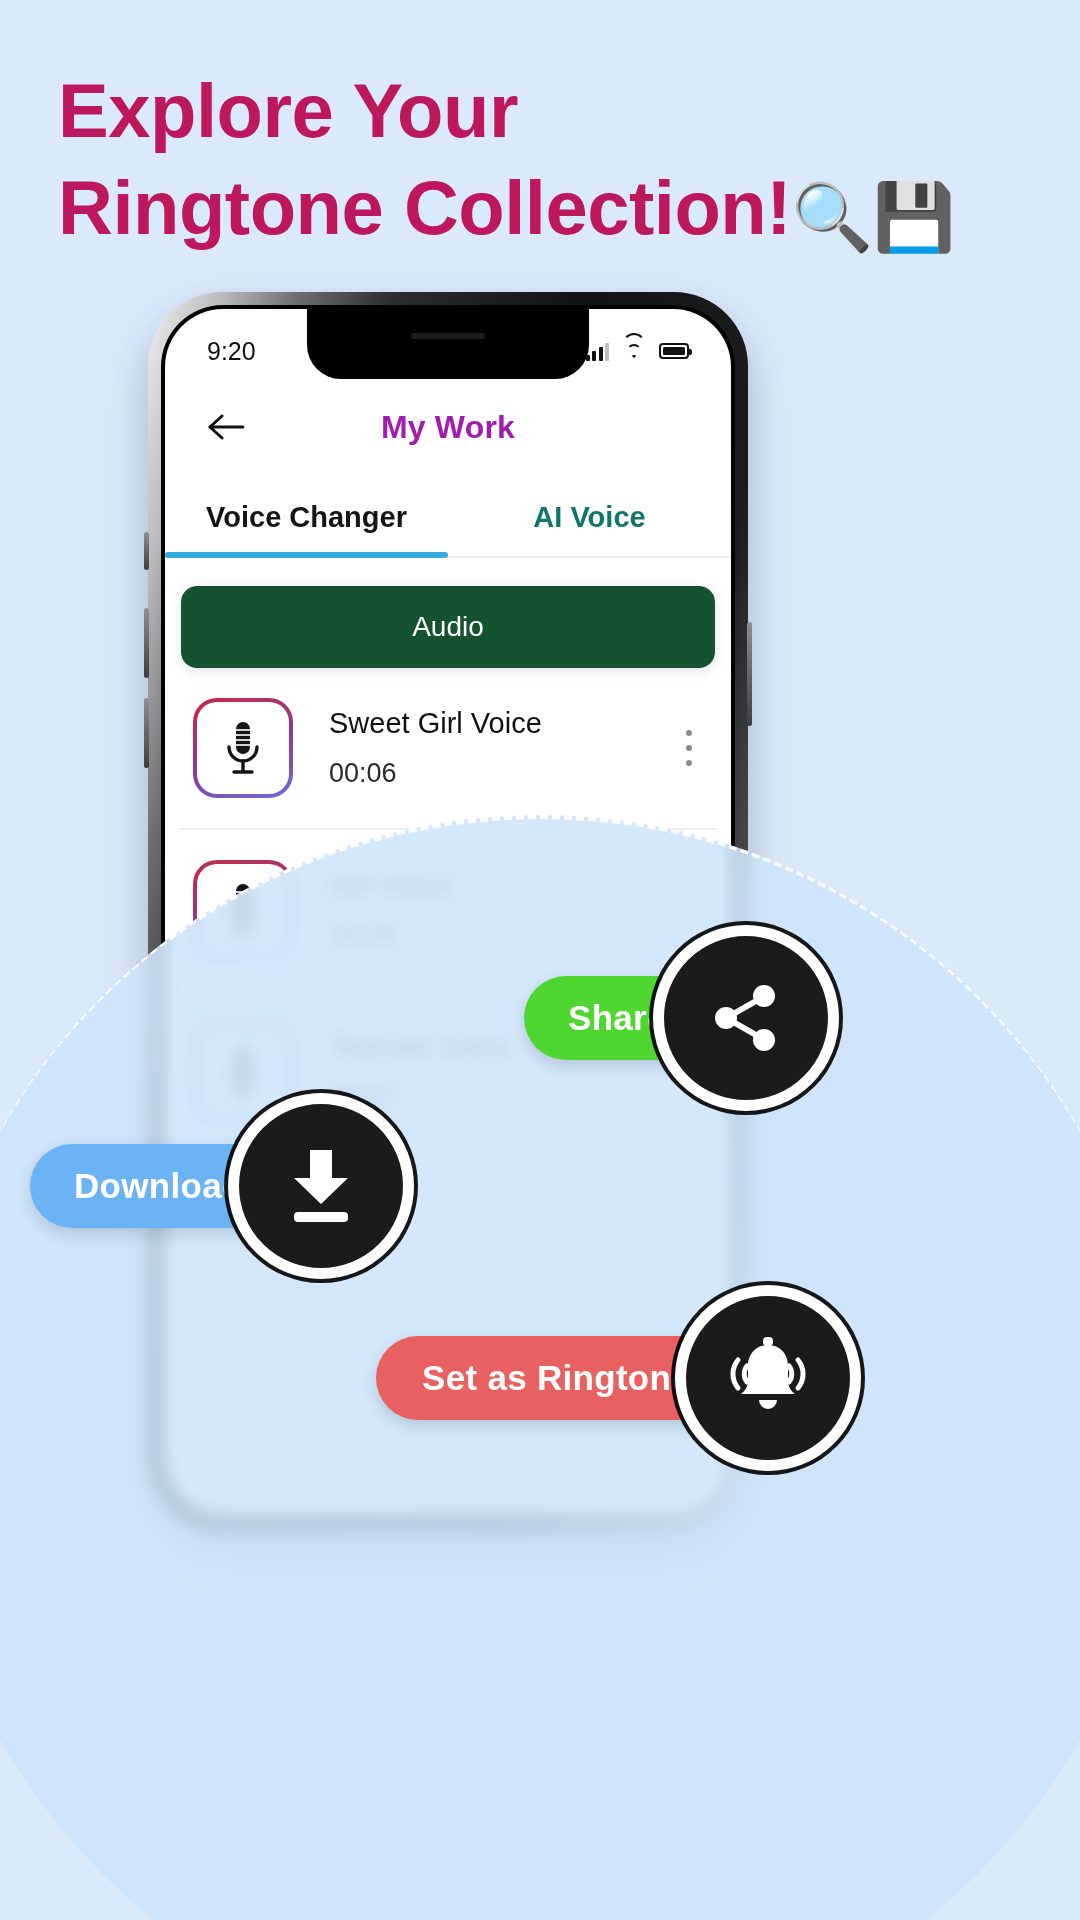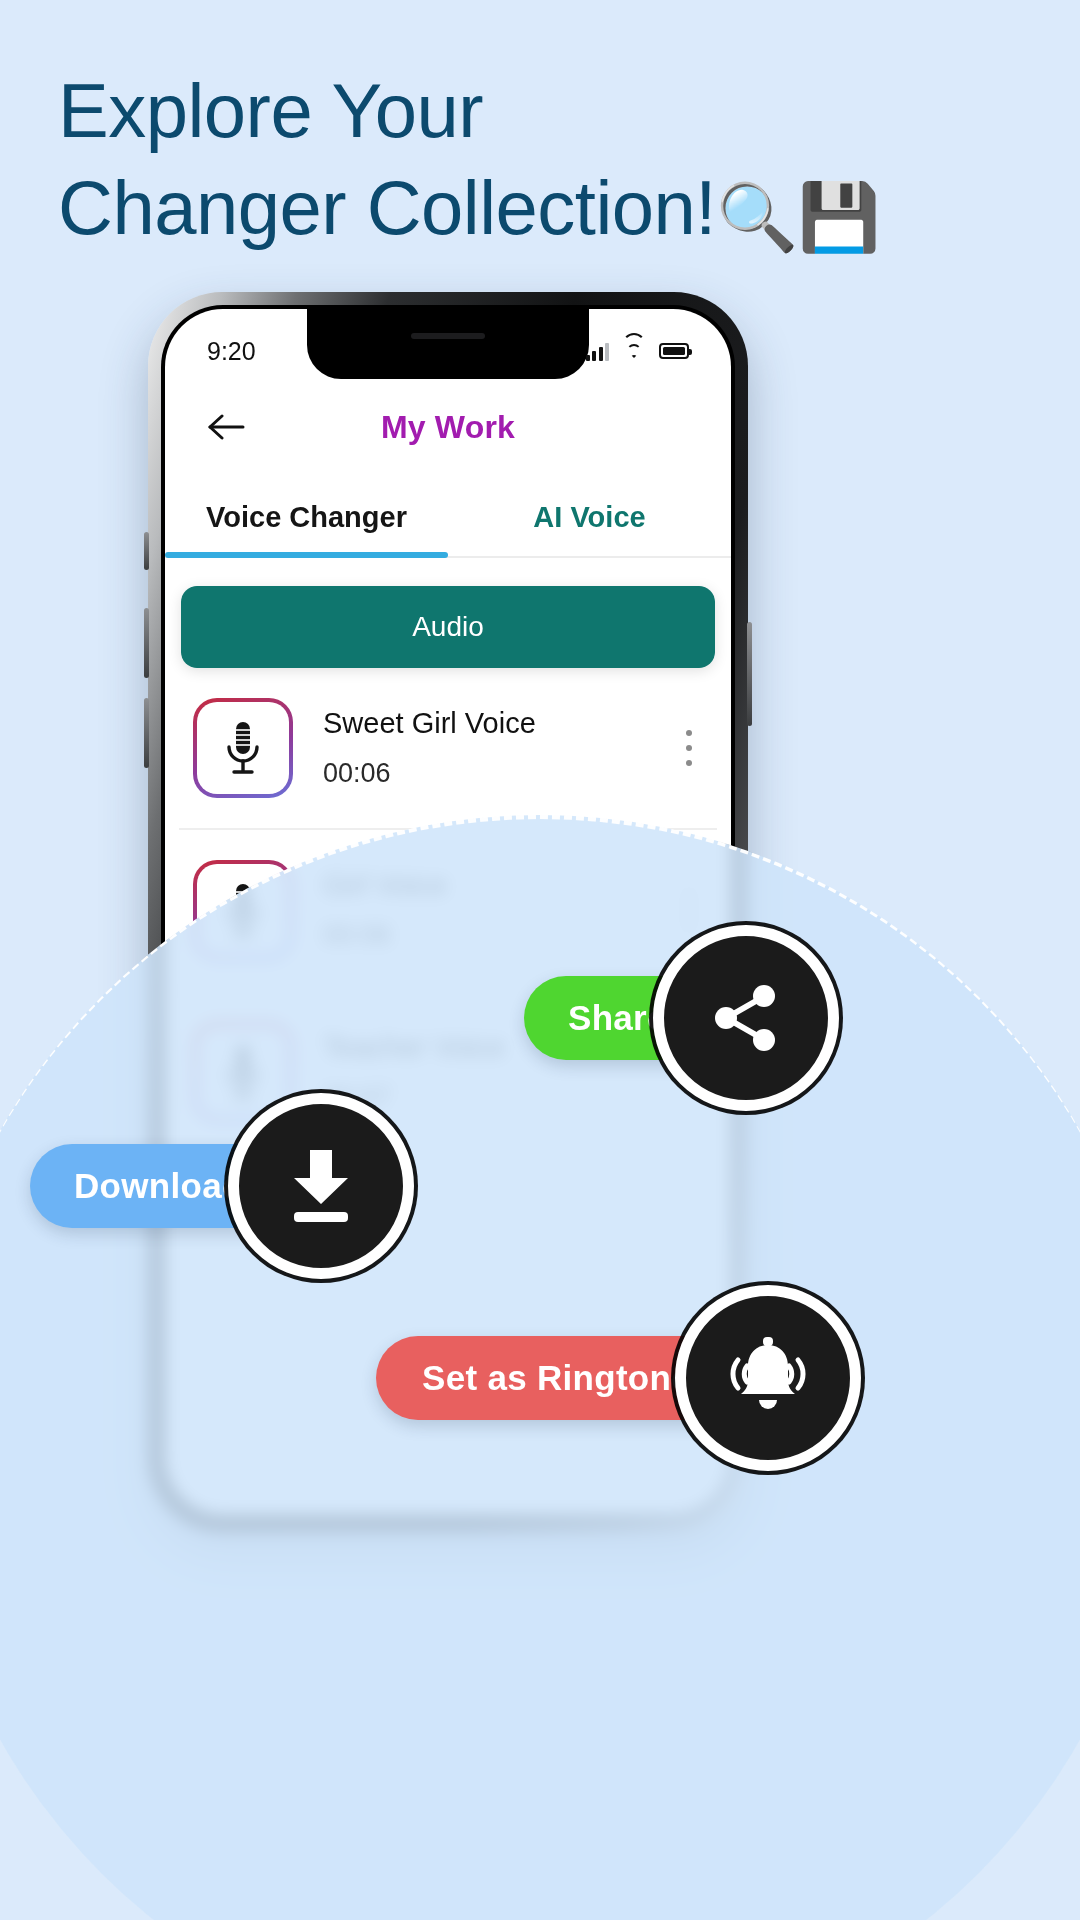--- a/index.html
+++ b/index.html
@@ -13,24 +13,24 @@
     width: 1080px; height: 1920px;
     background: #dbeafb;
     overflow: hidden;
   }
 
   
   #headline {
     position: absolute;
     left: 58px; top: 62px;
     width: 960px;
-    color: #0c4a6e;
+    color: #be185d;
     font-size: 76px;
     line-height: 1.28;
-    font-weight: 400;
+    font-weight: 700;
     letter-spacing: -0.5px;
     white-space: nowrap;
   }
   #headline .hl-line { display: block; }
   #headline .hl-emoji {
     font-size: 66px;
     letter-spacing: 0;
     vertical-align: -6px;
   }
 
@@ -175,32 +175,33 @@
     overflow: hidden;
   }
   .seg {
     flex: 1;
     display: flex; align-items: center; justify-content: center;
     font-size: 28px;
     color: #2a2a2a;
     font-weight: 400;
   }
   .seg.active {
-    background: #0f766e;
+    background: #14532d;
     color: #fff;
     border-radius: 14px;
     font-weight: 400;
   }
 
   
   #voice-list { padding: 0 14px; }
   .voice-row {
     display: flex; align-items: center;
     padding: 30px 10px 30px 14px;
     position: relative;
+    gap: 6px;
   }
   .voice-row + .voice-row { border-top: 2px solid #eeeeee; }
   .mic-tile {
     width: 100px; height: 100px;
     border-radius: 24px;
     padding: 4px;
     background: linear-gradient(160deg,#c62b3f 0%, #8e3a9b 55%, #6b6fd6 100%);
     flex: 0 0 auto;
   }
   .mic-tile-in {
@@ -282,21 +283,21 @@
     margin-right: -86px;
   }
 </style>
 </head>
 <body>
 
 <div id="stage">
 
   <div id="headline">
     <span class="hl-line">Explore Your</span>
-    <span class="hl-line"><span>Changer Collection!</span><span class="hl-emoji">🔍</span><span class="hl-emoji">💾</span></span>
+    <span class="hl-line"><span>Ringtone Collection!</span><span class="hl-emoji">🔍</span><span class="hl-emoji">💾</span></span>
   </div>
 
   <div id="phone">
     <div class="side-btn sb-left1"></div>
     <div class="side-btn sb-left2"></div>
     <div class="side-btn sb-left3"></div>
     <div class="side-btn sb-right"></div>
 
     <div id="phone-inner">
       <div id="screen">

